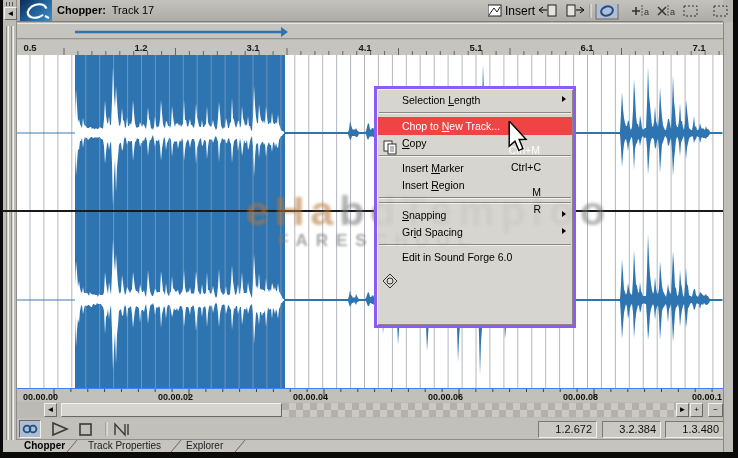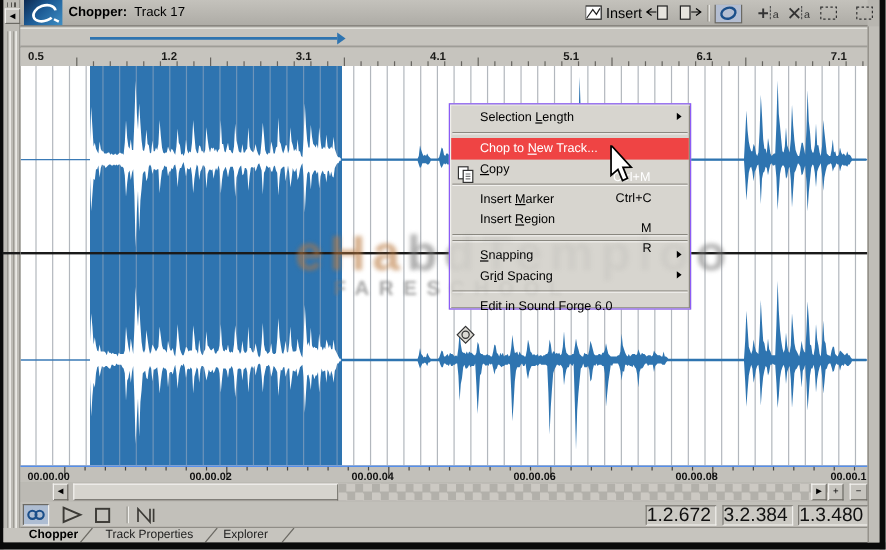--- a/index.html
+++ b/index.html
@@ -37,29 +37,29 @@
 #scrollrow { position:absolute; left:17px; top:402px; width:706px; height:16px; background:#bcbab4; }
 .sbtn { position:absolute; top:1px; width:13px; height:14px; background:#c6c4be; border:1px solid; border-color:#f2f1ee #6b6963 #6b6963 #f2f1ee; font-size:8px; text-align:center; line-height:12px; color:#000; }
 #sthumb { position:absolute; left:44px; top:1px; width:221px; height:14px; background:#d6d4ce; border:1px solid; border-color:#f2f1ee #6b6963 #6b6963 #f2f1ee; }
 #strack { position:absolute; left:265px; top:1px; width:411px; height:14px;
   background:#c3c1bb;
   background-image:conic-gradient(#ccc9c3 25%, #b2b0aa 0 50%, #ccc9c3 0 75%, #b2b0aa 0);
   background-size:14px 14px; }
 
 
 #transrow { position:absolute; left:17px; top:418px; width:706px; height:22px; background:#c2c0ba; border-bottom:1px solid #8f8d87; }
-.numbox { position:absolute; top:3px; height:17px; width:59px; background:#cbc9c3; border:1px solid; border-color:#7b7973 #f0efec #f0efec #7b7973; font-size:16px; padding-right:4px; line-height:15px; color:#111; }
+.numbox { position:absolute; top:3px; height:17px; width:59px; background:#cbc9c3; border:1px solid; border-color:#7b7973 #f0efec #f0efec #7b7973; font-size:11px; text-align:right; padding-right:4px; line-height:15px; color:#111; }
 
 
 #tabsrow { position:absolute; left:3px; top:440px; width:730px; height:12px; background:#c6c4be; }
 .tab { position:absolute; top:0px; font-size:10px; color:#222; }
 
 
-#menu { position:absolute; z-index:20; left:374px; top:86px; width:202px; height:172px; background:#d7d5cf;
-  border:1px solid #8b5cf6; box-shadow: inset 1px 1px 0 #f0efeb, inset -1px -1px 0 #8a8880; padding-top:3px; }
+#menu { position:absolute; z-index:20; left:374px; top:86px; width:202px; height:242px; background:#d7d5cf;
+  border:3px solid #8b5cf6; box-shadow: inset 1px 1px 0 #f0efeb, inset -1px -1px 0 #8a8880; padding-top:3px; }
 .mi { position:relative; height:17px; font-size:10.5px; color:#000; line-height:17px; padding-left:25px; white-space:nowrap; }
 .mi .sc { position:absolute; right:32px;margin-top:24px; }
 .mi .arr { position:absolute; right:7px; top:4px; width:0; height:0; border-left:4px solid #000; border-top:3.5px solid transparent; border-bottom:3.5px solid transparent; }
 .mi.hl { background:#ef4444; color:#fff; height:18px; line-height:18px; margin:0 1px; padding-left:24px; }
 .msep { height:2px; margin:3px 2px; border-top:1px solid #8a8880; border-bottom:1px solid #f2f1ee; }
 u { text-decoration:underline; }
 
 
 #wm1 { position:absolute; left:246px; top:188px; width:380px; font-size:41px; font-weight:bold; letter-spacing:6px;
   color:rgba(120,120,120,0.55); filter:blur(1.6px); z-index:5; pointer-events:none; }

